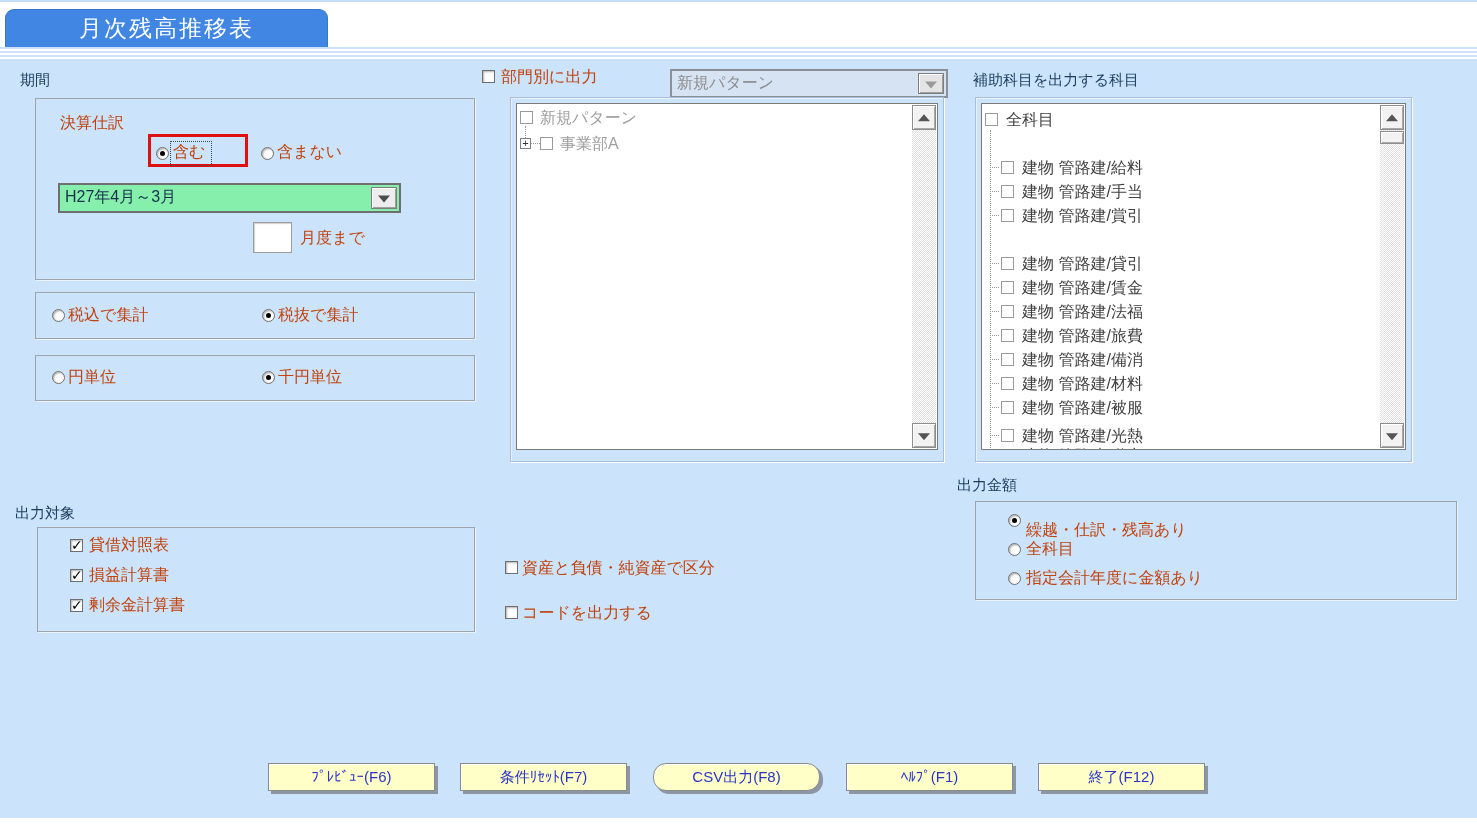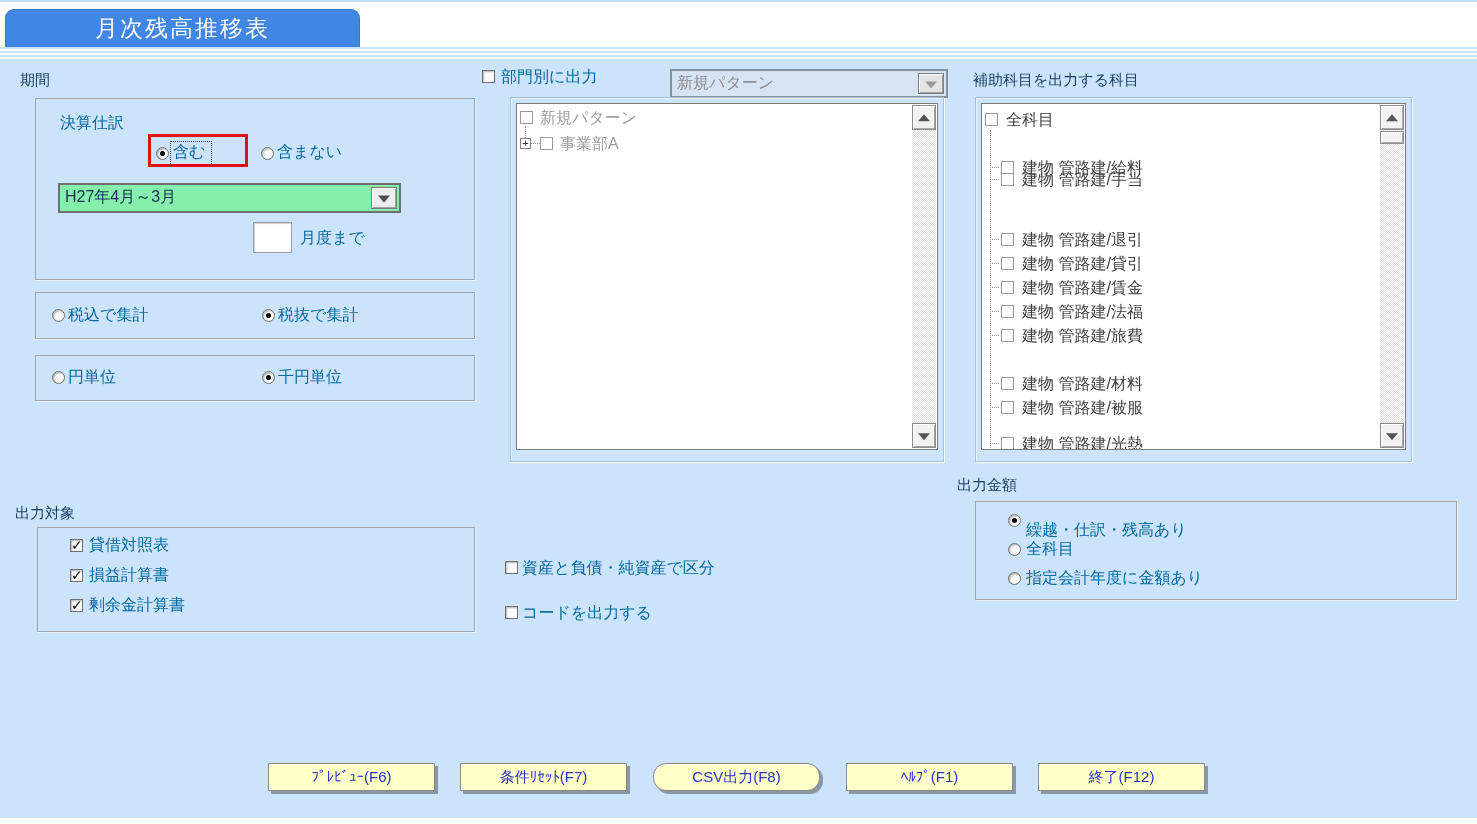--- a/index.html
+++ b/index.html
@@ -2,30 +2,30 @@
 <html><head>
 <meta charset="utf-8">
 <style>
   * { margin:0; padding:0; box-sizing:border-box; }
   html,body { background:#fff; }
   body { font-family:"Liberation Sans","DejaVu Sans",sans-serif; }
   #screen { position:relative; width:1477px; height:824px; background:#fff; overflow:hidden; }
 
   
   .top-line { position:absolute; left:0; top:0; width:1477px; height:2px; background:#C3DEF8; }
-  .title-tab { position:absolute; left:5px; top:9px; width:355px; height:38px;
+  .title-tab { position:absolute; left:5px; top:9px; width:323px; height:38px;
     background:#4186E3; border:1px solid #3A76C9; border-bottom:none;
     border-radius:9px 9px 0 0; color:#fff; font-size:23px; letter-spacing:2px;
     text-align:center; line-height:37px; }
   .stripes { position:absolute; left:0; top:47px; width:1477px; height:14px;
     background:repeating-linear-gradient(to bottom,#C9E2FA 0 2px,#ffffff 2px 4px); }
   .body-bg { position:absolute; left:0; top:61px; width:1477px; height:757px; background:#CBE3FB; }
   .bottom-white { position:absolute; left:0; top:818px; width:1477px; height:6px; background:#fff; }
 
-  .lbl { position:absolute; color:#0369a1; font-size:16px; white-space:nowrap; }
+  .lbl { position:absolute; color:#c2410c; font-size:16px; white-space:nowrap; }
   .slbl { position:absolute; color:#1B3C5E; font-size:15px; white-space:nowrap; }
 
   .gbox { position:absolute; border:1px solid #9FA4AA; box-shadow:1px 1px 0 #EAF3FD; }
 
   
   .rad { position:absolute; width:13px; height:13px; border-radius:50%; background:#fff;
     border:1px solid #6F6F6F; box-shadow:inset 1px 1px 2px rgba(0,0,0,.35); }
   .rad.sel::after { content:""; position:absolute; left:3px; top:3px; width:5px; height:5px;
     border-radius:50%; background:#000; }
 
@@ -175,29 +175,29 @@
 
     <div class="trow" style="top:4px;">
       <span class="cb listcb" style="left:3px;"></span>
       <span class="tlabel" style="left:24px;">全科目</span>
     </div>
     <div class="trow" style="top:52px;">
       <span class="hstub" style="left:8px;"></span>
       <span class="cb listcb" style="left:19px;"></span>
       <span class="tlabel" style="left:40px;">建物 管路建/給料</span>
     </div>
-    <div class="trow" style="top:64px;">
+    <div class="trow" style="top:76px;">
       <span class="hstub" style="left:8px;"></span>
       <span class="cb listcb" style="left:19px;"></span>
       <span class="tlabel" style="left:40px;">建物 管路建/手当</span>
     </div>
-    <div class="trow" style="top:124px;">
-      <span class="hstub" style="left:8px;"></span>
-      <span class="cb listcb" style="left:19px;"></span>
-      <span class="tlabel" style="left:40px;">建物 管路建/退引</span>
+    <div class="trow" style="top:100px;">
+      <span class="hstub" style="left:8px;"></span>
+      <span class="cb listcb" style="left:19px;"></span>
+      <span class="tlabel" style="left:40px;">建物 管路建/賞引</span>
     </div>
     <div class="trow" style="top:148px;">
       <span class="hstub" style="left:8px;"></span>
       <span class="cb listcb" style="left:19px;"></span>
       <span class="tlabel" style="left:40px;">建物 管路建/貸引</span>
     </div>
     <div class="trow" style="top:172px;">
       <span class="hstub" style="left:8px;"></span>
       <span class="cb listcb" style="left:19px;"></span>
       <span class="tlabel" style="left:40px;">建物 管路建/賃金</span>
@@ -205,31 +205,36 @@
     <div class="trow" style="top:196px;">
       <span class="hstub" style="left:8px;"></span>
       <span class="cb listcb" style="left:19px;"></span>
       <span class="tlabel" style="left:40px;">建物 管路建/法福</span>
     </div>
     <div class="trow" style="top:220px;">
       <span class="hstub" style="left:8px;"></span>
       <span class="cb listcb" style="left:19px;"></span>
       <span class="tlabel" style="left:40px;">建物 管路建/旅費</span>
     </div>
+    <div class="trow" style="top:244px;">
+      <span class="hstub" style="left:8px;"></span>
+      <span class="cb listcb" style="left:19px;"></span>
+      <span class="tlabel" style="left:40px;">建物 管路建/備消</span>
+    </div>
     <div class="trow" style="top:292px;">
       <span class="hstub" style="left:8px;"></span>
       <span class="cb listcb" style="left:19px;"></span>
       <span class="tlabel" style="left:40px;">建物 管路建/被服</span>
     </div>
     <div class="trow" style="top:268px;">
       <span class="hstub" style="left:8px;"></span>
       <span class="cb listcb" style="left:19px;"></span>
       <span class="tlabel" style="left:40px;">建物 管路建/材料</span>
     </div>
-    <div class="trow" style="top:328px;padding-left:16px;">
+    <div class="trow" style="top:320px;padding-left:16px;">
       <span class="hstub" style="left:8px;"></span>
       <span class="cb listcb" style="left:19px;"></span>
       <span class="tlabel" style="left:40px;">建物 管路建/光熱</span>
     </div>
     <div class="trow" style="top:340px;">
 
       <span class="cb listcb" style="left:19px;"></span>
       <span class="tlabel" style="left:40px;">建物 管路建/動力</span>
     </div>
 

